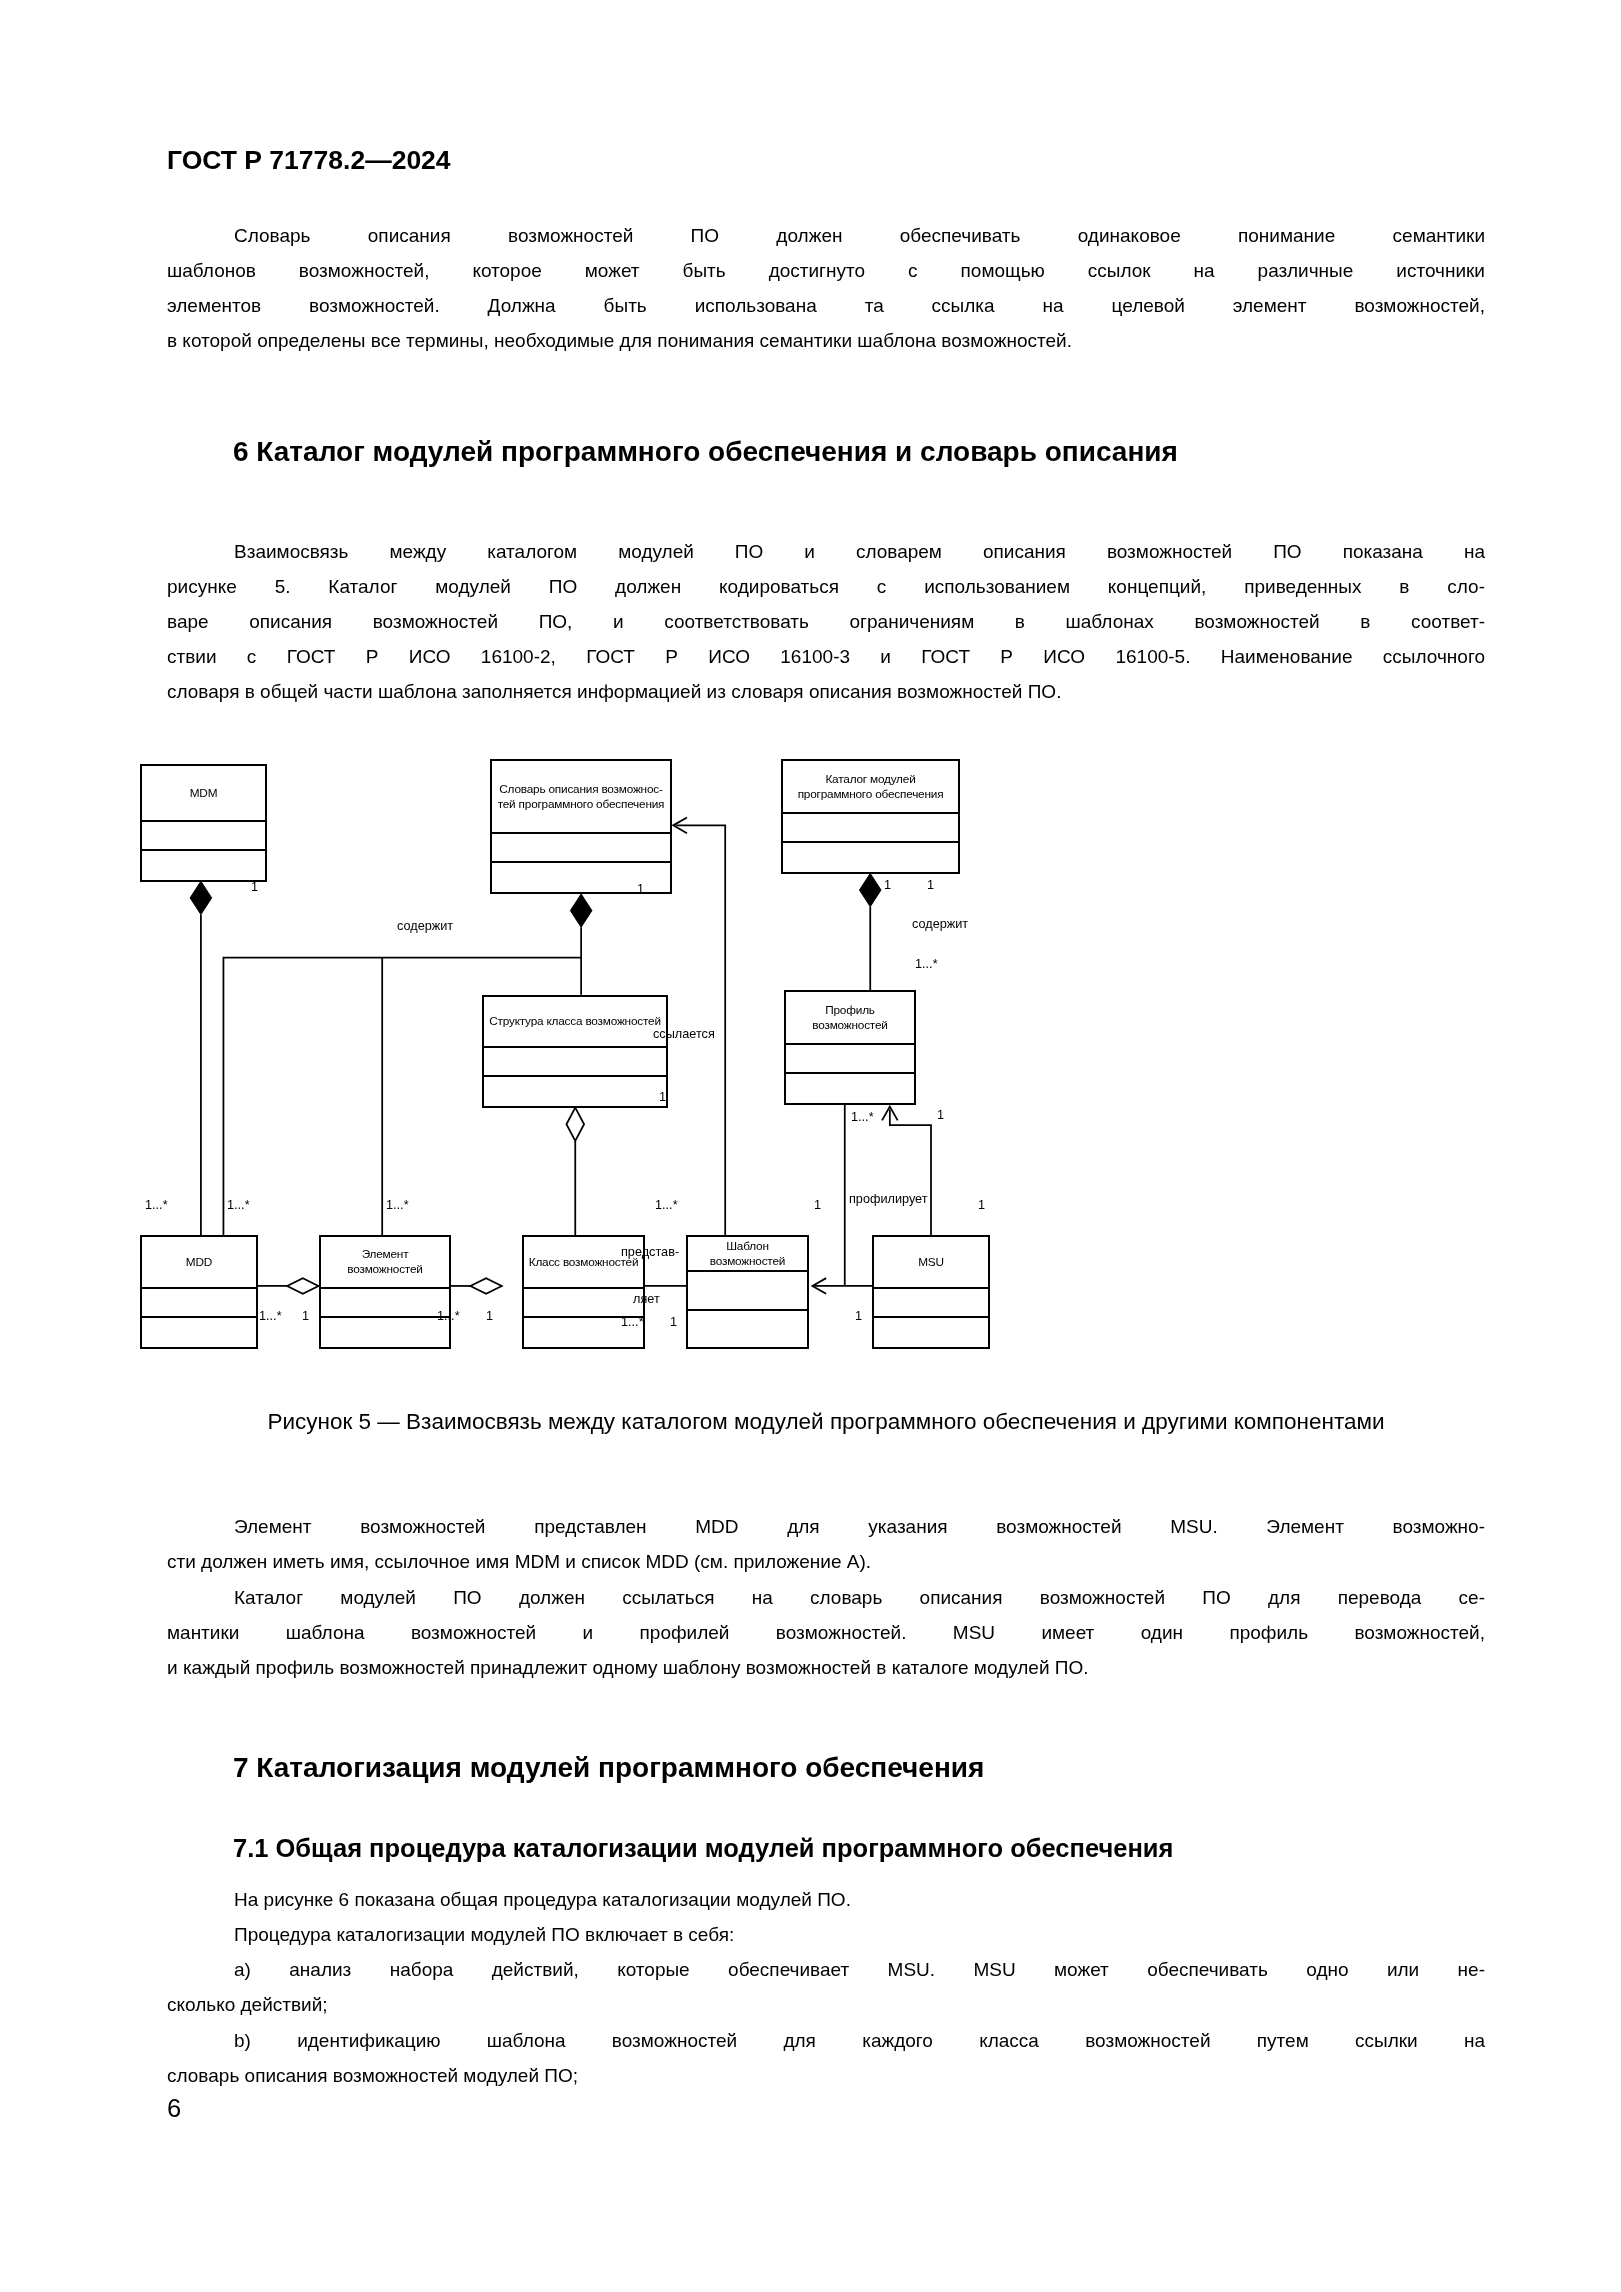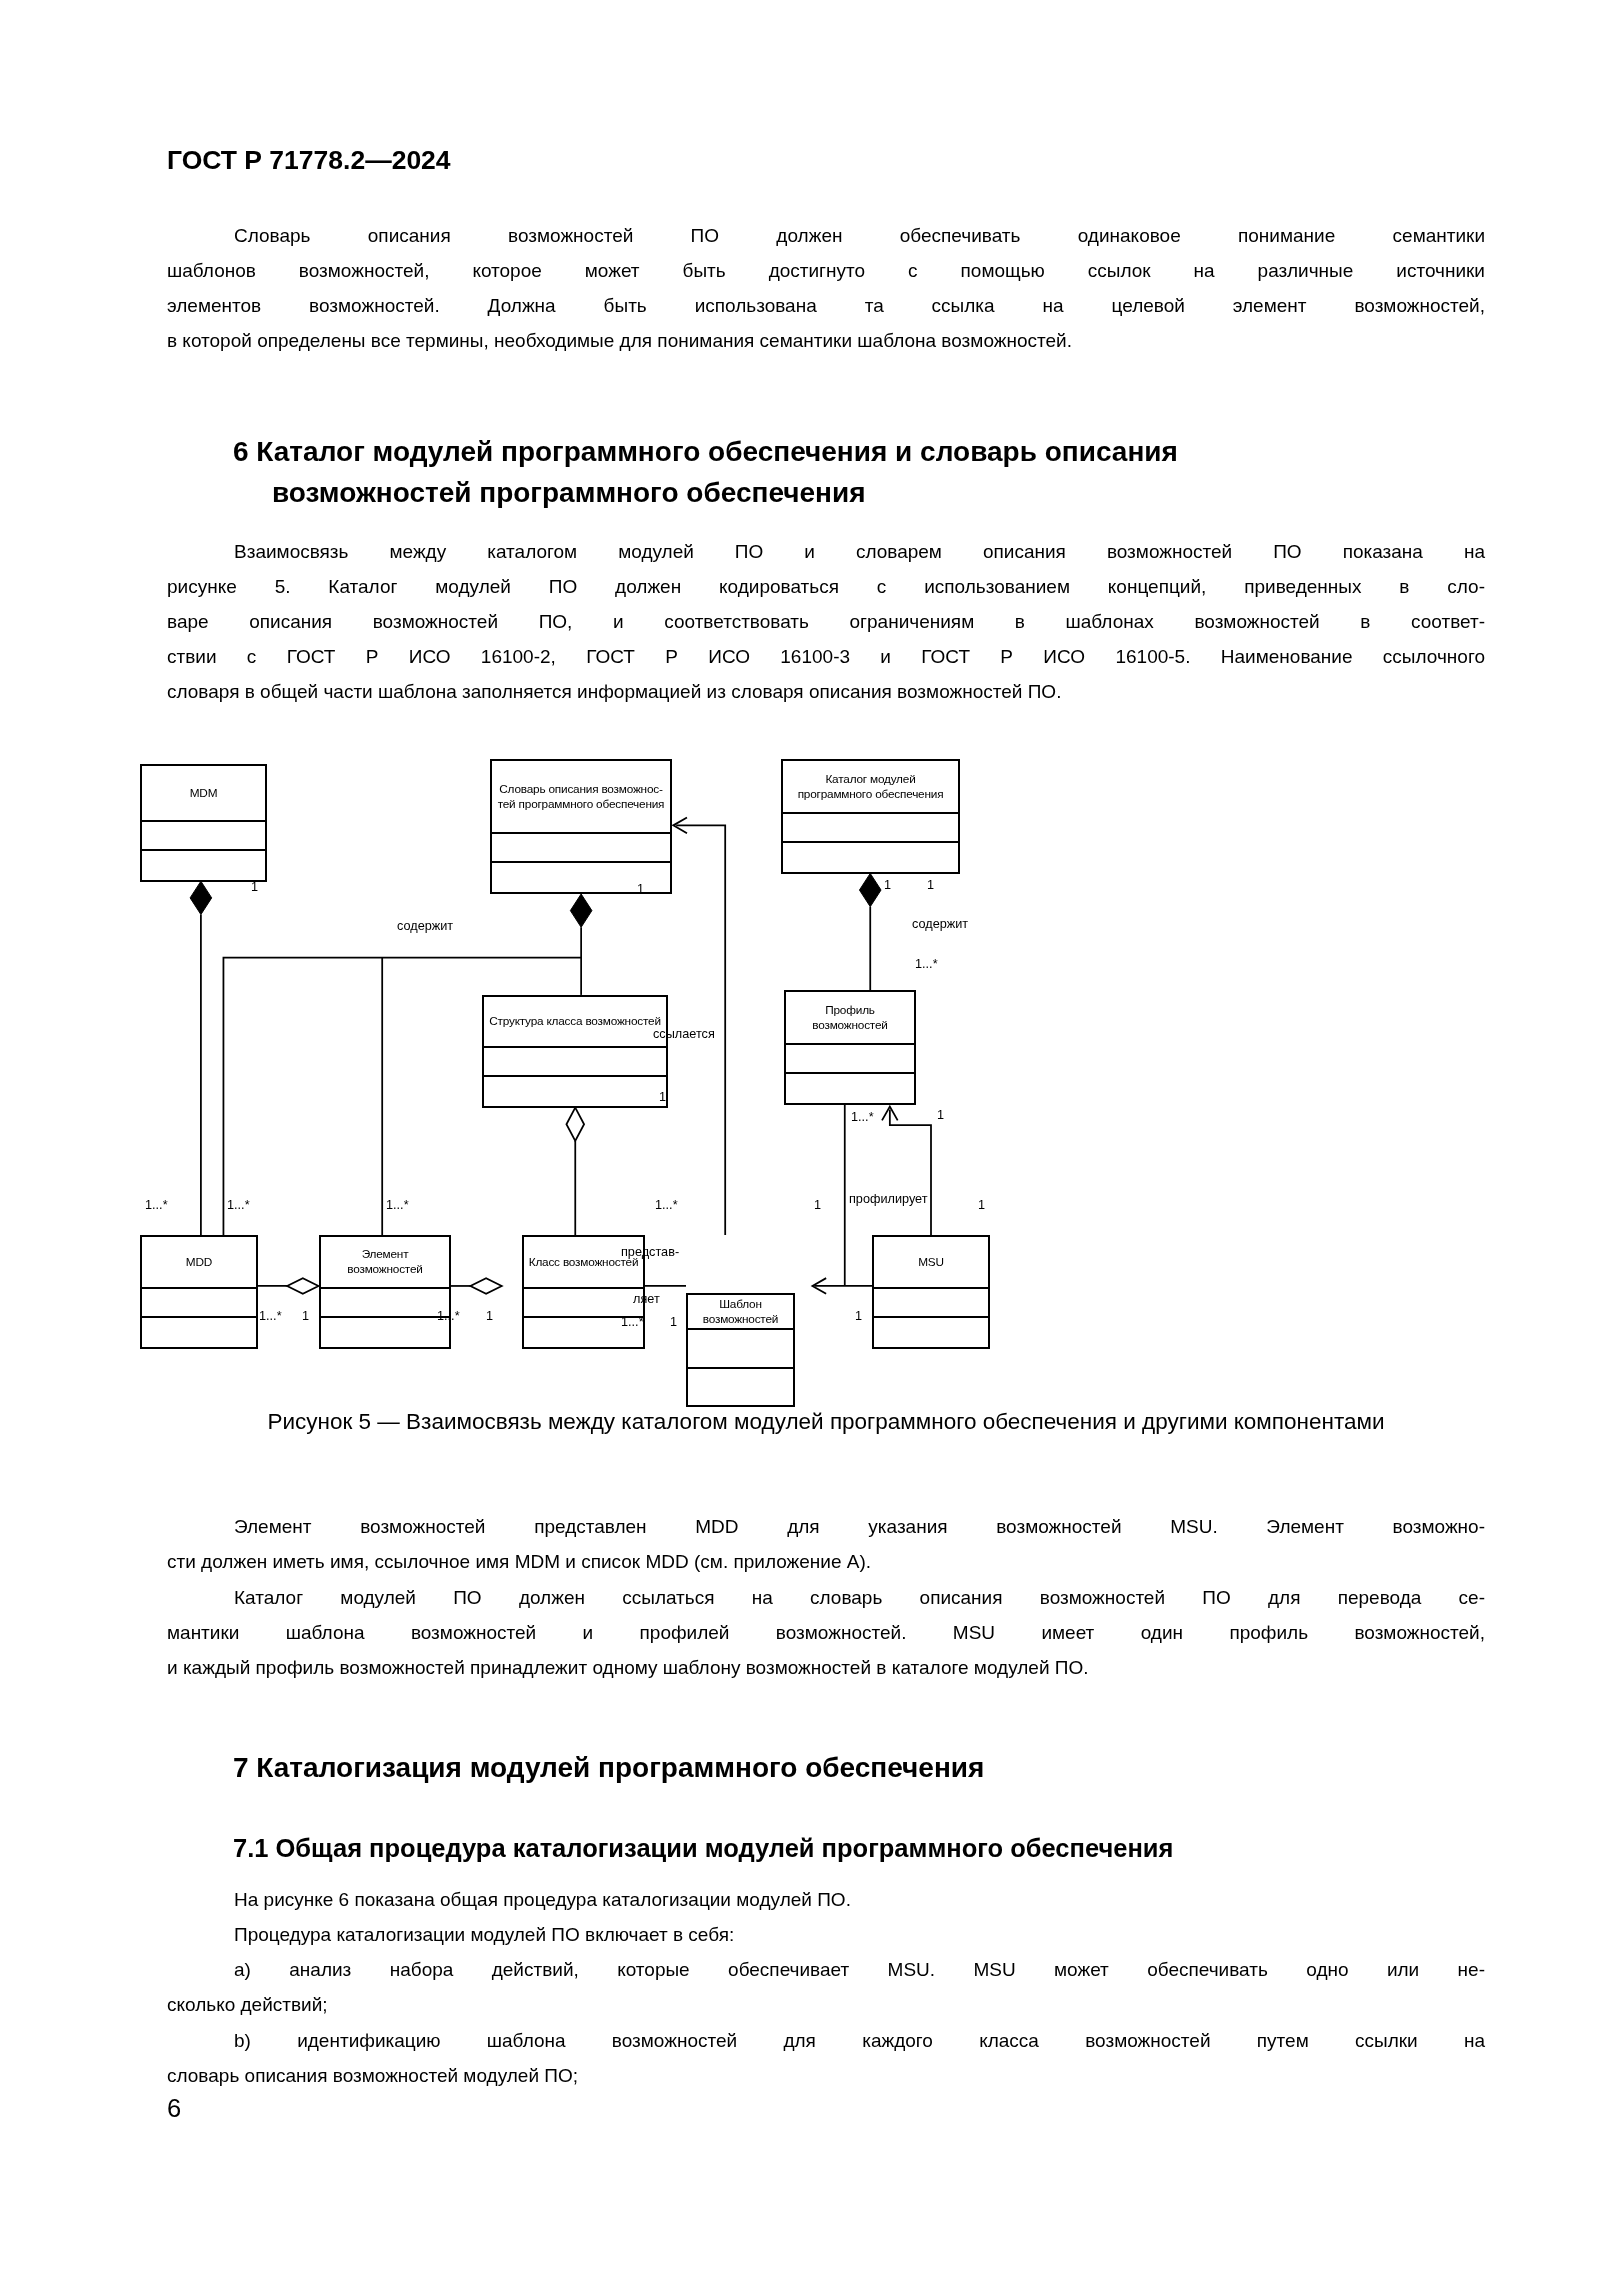--- a/index.html
+++ b/index.html
@@ -67,21 +67,20 @@
 
   <div class="abs body-text" style="left:167px; top:218px; width:1318px;">
     <div class="tline ind">Словарь описания возможностей ПО должен обеспечивать одинаковое понимание семантики</div>
     <div class="tline">шаблонов возможностей, которое может быть достигнуто с помощью ссылок на различные источники</div>
     <div class="tline">элементов возможностей. Должна быть использована та ссылка на целевой элемент возможностей,</div>
     <div class="tline last">в которой определены все термины, необходимые для понимания семантики шаблона возможностей.</div>
   </div>
 
   <div class="abs" style="left:233px; top:431px; width:1078px;">
     <div class="h-sec">6 Каталог модулей программного обеспечения и словарь описания</div>
-    <div class="h-sec hang">возможностей программного обеспечения</div>
   </div>
 
   <div class="abs body-text" style="left:167px; top:534px; width:1318px;">
     <div class="tline ind">Взаимосвязь между каталогом модулей ПО и словарем описания возможностей ПО показана на</div>
     <div class="tline">рисунке 5. Каталог модулей ПО должен кодироваться с использованием концепций, приведенных в сло-</div>
     <div class="tline">варе описания возможностей ПО, и соответствовать ограничениям в шаблонах возможностей в соответ-</div>
     <div class="tline"><span>ствии с </span><span class="it">ГОСТ Р ИСО 16100-2, ГОСТ Р ИСО 16100-3 и ГОСТ Р ИСО 16100-5</span><span>. Наименование ссылочного</span></div>
     <div class="tline last">словаря в общей части шаблона заполняется информацией из словаря описания возможностей ПО.</div>
   </div>
 
@@ -162,21 +161,21 @@
     <div class="uml-row mid"></div>
     <div class="uml-row"></div>
   </div>
 
   <div class="uml" style="left:502px; top:1235px; width:123px; height:114px;margin-left:20px;">
     <div class="uml-title">Класс возможностей</div>
     <div class="uml-row mid"></div>
     <div class="uml-row"></div>
   </div>
 
-  <div class="uml" style="left:686px; top:1293px; width:109px; height:114px;gap:31px;">
+  <div class="uml" style="left:686px; top:1235px; width:123px; height:114px;gap:31px;">
     <div class="uml-title">Шаблон возможностей</div>
     <div class="uml-row mid"></div>
     <div class="uml-row"></div>
   </div>
 
   <div class="uml" style="left:872px; top:1235px; width:118px; height:114px;">
     <div class="uml-title">MSU</div>
     <div class="uml-row mid"></div>
     <div class="uml-row"></div>
   </div>

